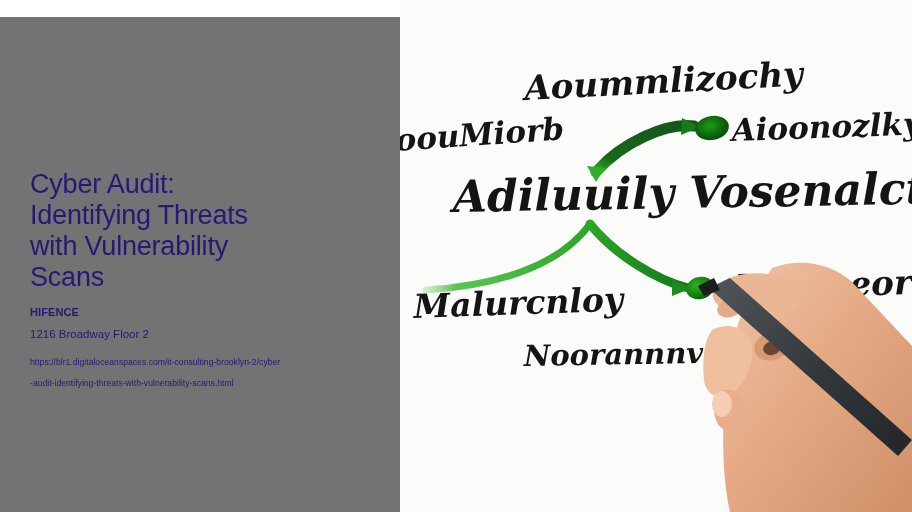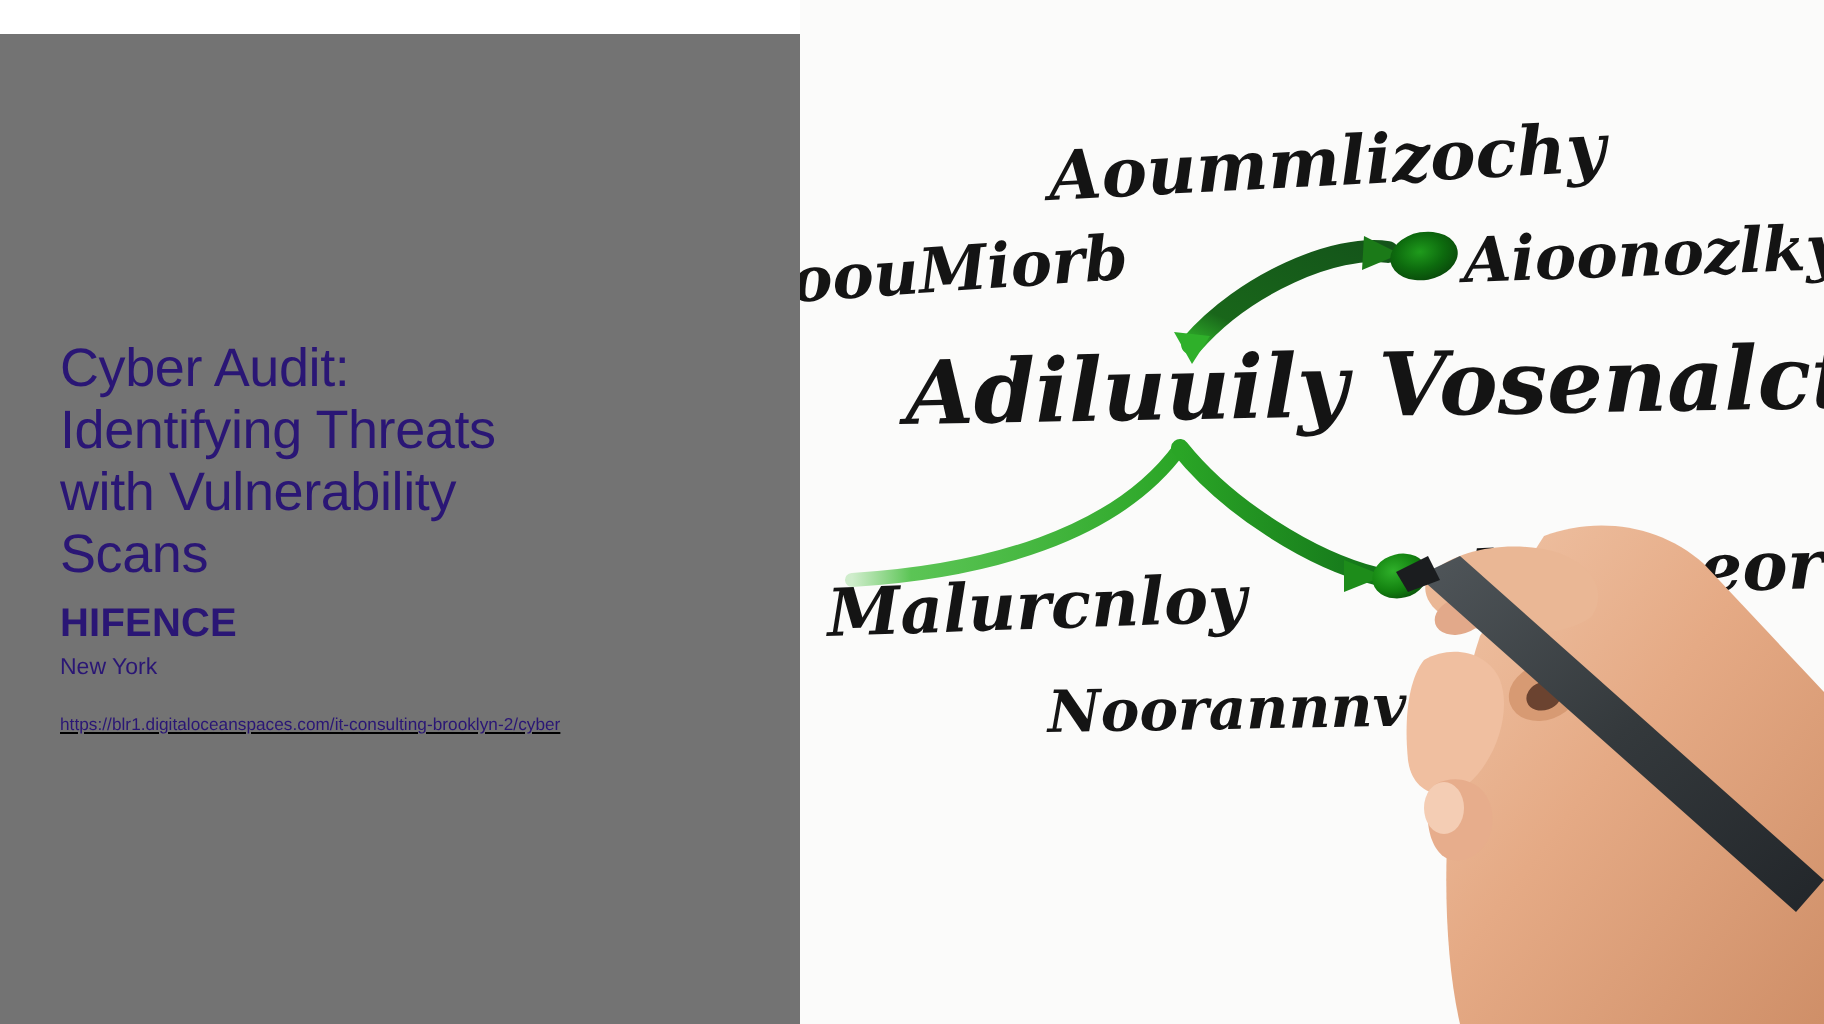--- a/index.html
+++ b/index.html
@@ -43,37 +43,36 @@
     font-size: 27px;
     line-height: 31px;
     font-weight: 400;
     color: #2a1675;
     letter-spacing: -0.2px;
     margin: 0 0 9px 0;
     white-space: pre-line;
   }
   #brand-name {
     font-family: "Liberation Sans", sans-serif;
-    font-size: 20px;
+    font-size: 11px;
     line-height: 20px;
     font-weight: 700;
     color: #2a1675;
     letter-spacing: 0.1px;
     margin: 0 0 3px 0;
   }
   .contact-line {
     font-family: "Liberation Sans", sans-serif;
     font-size: 11.5px;
     line-height: 18px;
     color: #2a1675;
     white-space: nowrap;
   }
   #url-block {
     margin-top: 9px;
-    text-decoration: underline;
   }
   .url-line {
     font-family: "Liberation Sans", sans-serif;
     font-size: 8.6px;
     line-height: 21px;
     color: #2a1675;
     letter-spacing: 0.02px;
     white-space: nowrap;
   }
 
@@ -110,25 +109,26 @@
     <div id="left-content">
 
       <h1 id="page-title">Cyber Audit:
 Identifying Threats
 with Vulnerability
 Scans</h1>
 
       <div id="brand-name">HIFENCE</div>
 
       <div>
-        <div class="contact-line">New York</div>
+        <div class="contact-line">1216 Broadway Floor 2</div>
       </div>
 
       <div id="url-block">
         <div class="url-line">https://blr1.digitaloceanspaces.com/it-consulting-brooklyn-2/cyber</div>
+        <div class="url-line">-audit-identifying-threats-with-vulnerability-scans.html</div>
       </div>
 
     </div>
   </div>
 
   <div id="right-panel">
     <svg id="whiteboard-svg" viewBox="0 0 512 512">
 
       <defs>
         <linearGradient id="gradArcUp" x1="0" y1="1" x2="1" y2="0">

